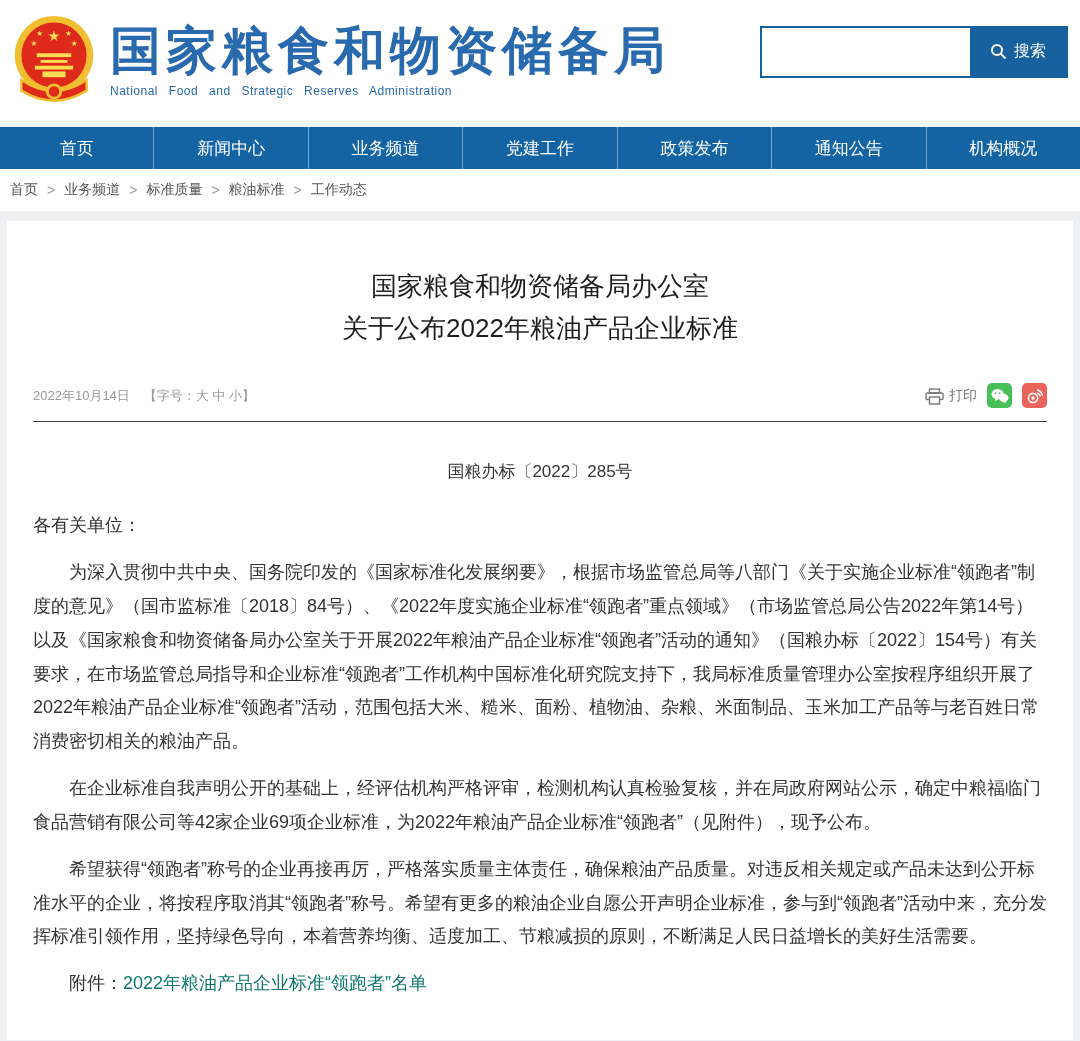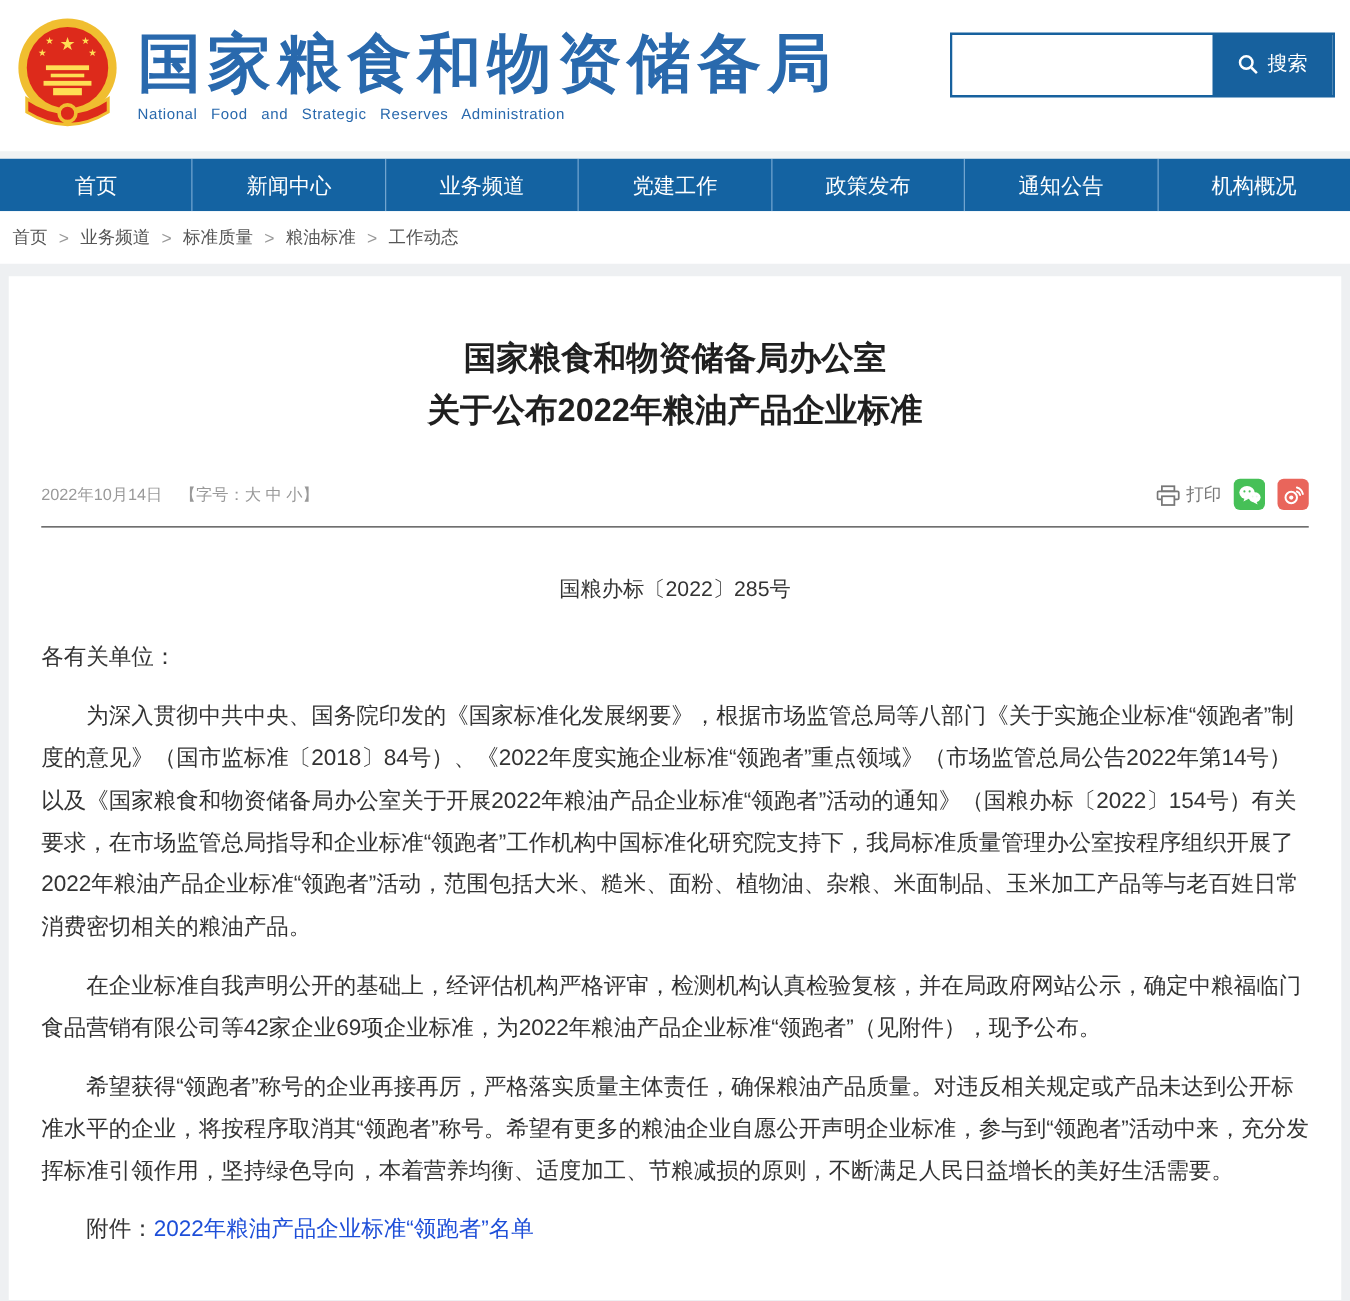--- a/index.html
+++ b/index.html
@@ -89,21 +89,21 @@
     background: #fff;
   }
   .crumb { cursor: pointer; }
   .crumb-sep { color: #999; }
   
   .lower { background: #eef0f2; padding: 10px 7px 18px; }
   .card { background: #fff; padding: 38px 26px 26px; }
   .article-title {
     text-align: center;
     font-size: 26px;
-    font-weight: bold;
+    font-weight: normal;
     color: #1f1f1f;
     line-height: 1.62;
     margin: 6px 0 34px;
   }
   .meta-row {
     display: flex;
     justify-content: space-between;
     align-items: center;
     border-bottom: 1px solid #404040;
     padding-bottom: 13px;
@@ -123,21 +123,21 @@
   .share-weibo  { background: #e9655b; }
   .doc-number {
     text-align: center;
     font-size: 17px;
     color: #333;
     margin: 38px 0 26px;
   }
   .body-text { font-size: 18px; line-height: 1.88; color: #333; }
   .body-text p { margin: 13px 0; }
   .indent { text-indent: 2em; }
-  .attach-link { color: #1d4ed8; cursor: pointer; text-decoration: none; }
+  .attach-link { color: #0f766e; cursor: pointer; text-decoration: none; }
 </style>
 </head>
 <body>
 
 <div class="header">
   <div class="brand">
     <span>
       <svg width="92" height="96" viewBox="0 0 96 100" aria-hidden="true">
         <circle cx="48" cy="46" r="41" fill="#F0BE30"></circle>
         <circle cx="48" cy="46" r="34" fill="#DD2A1B"></circle>

